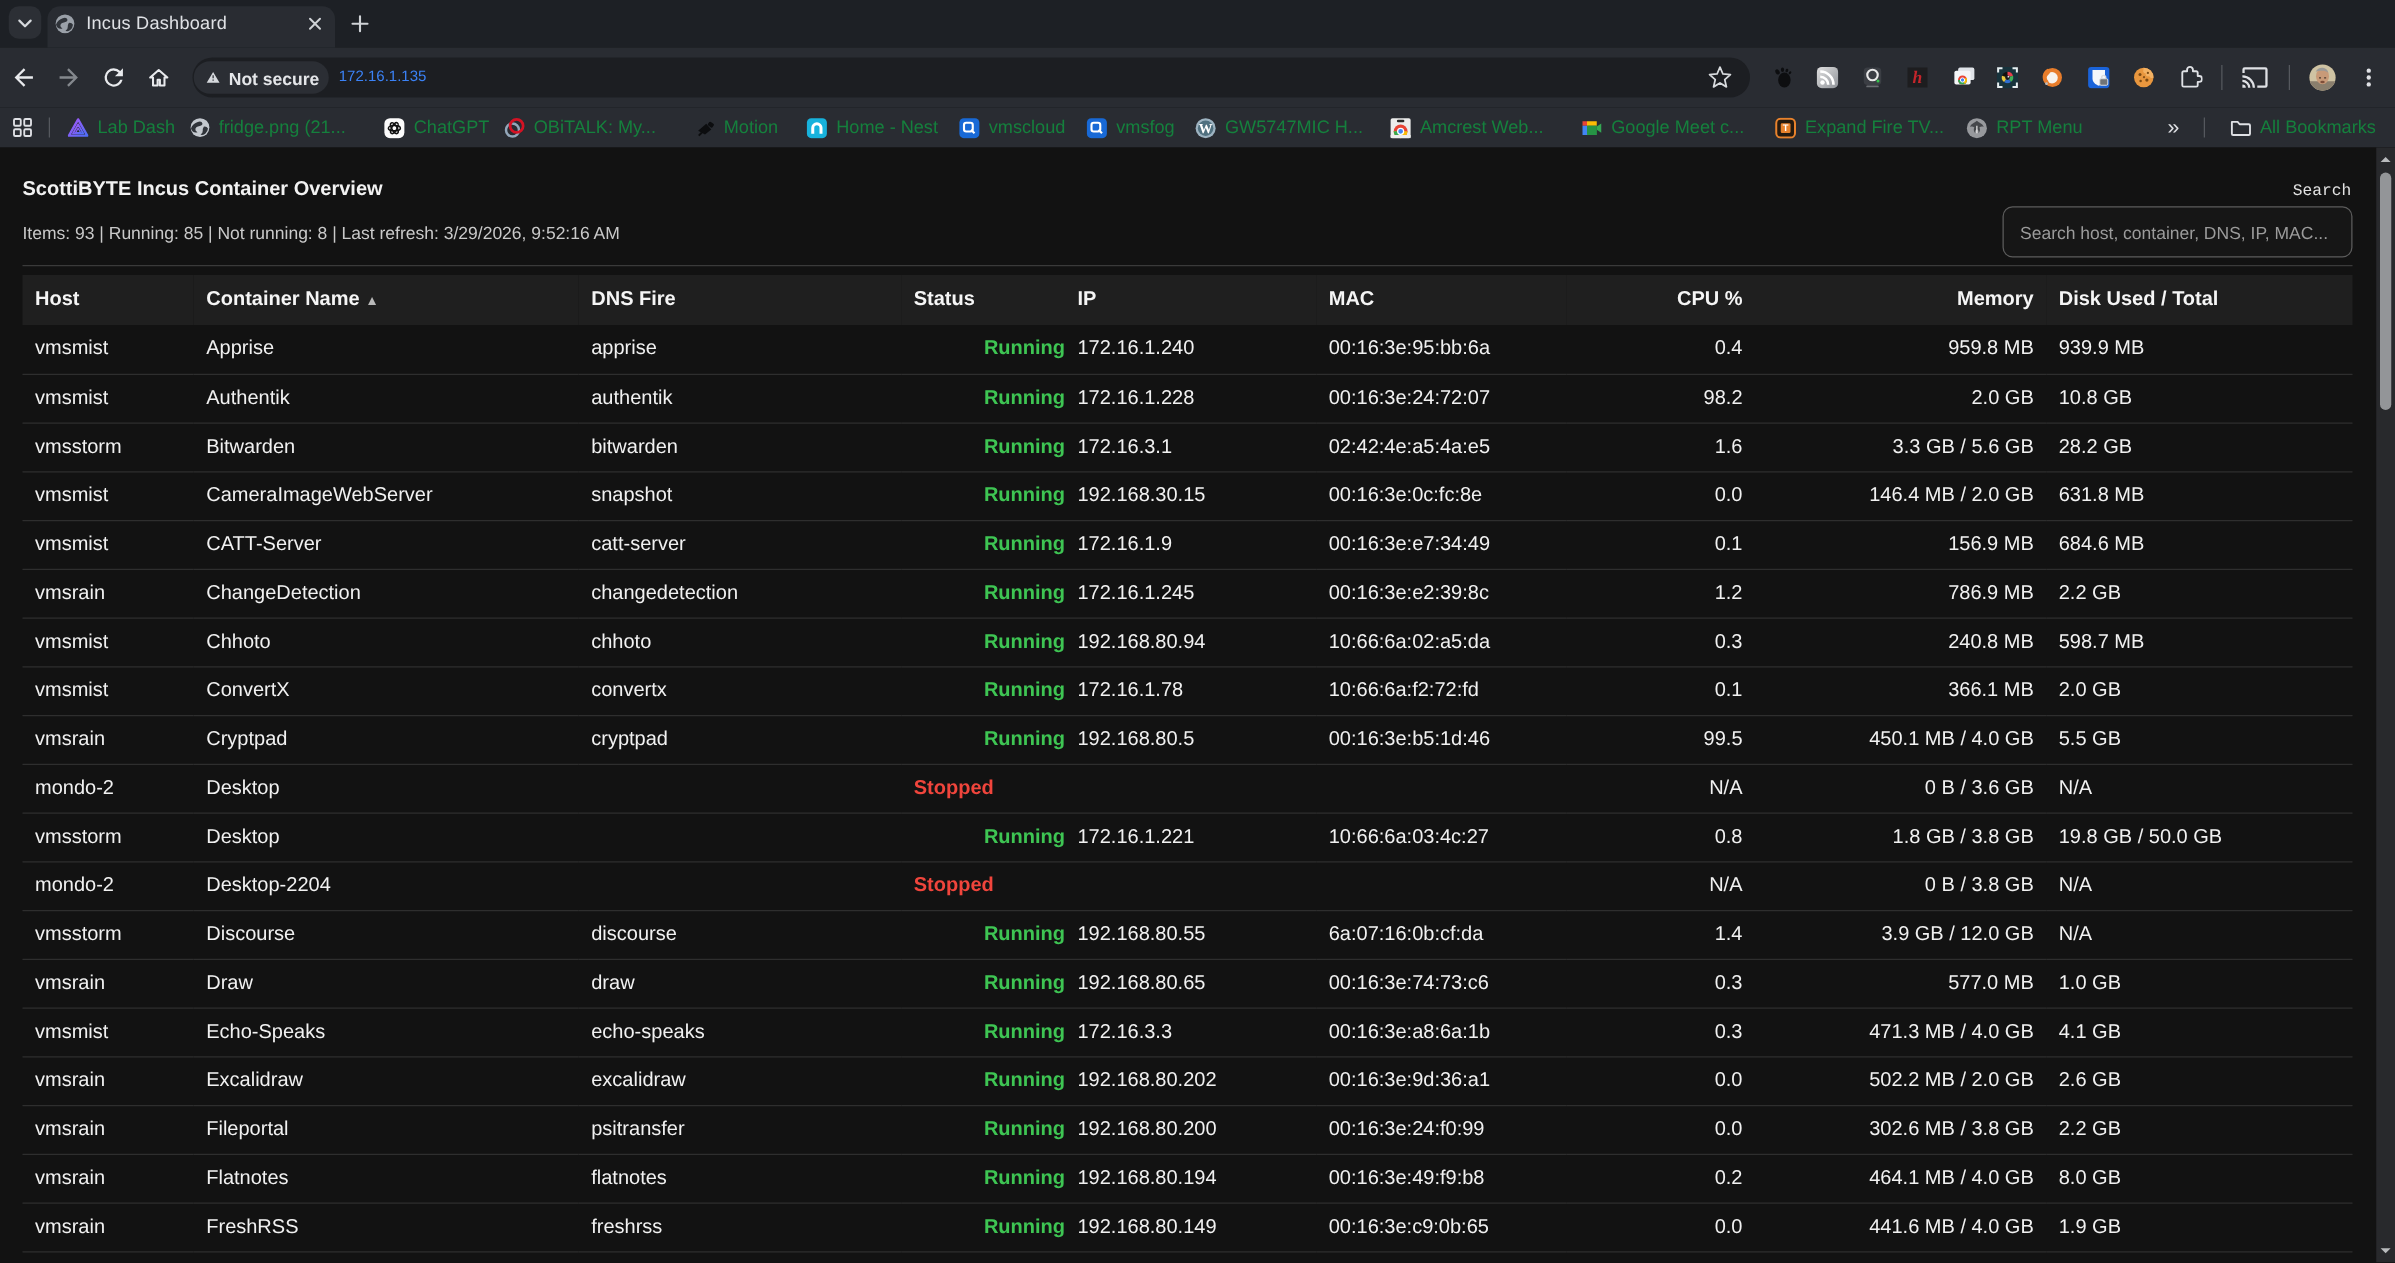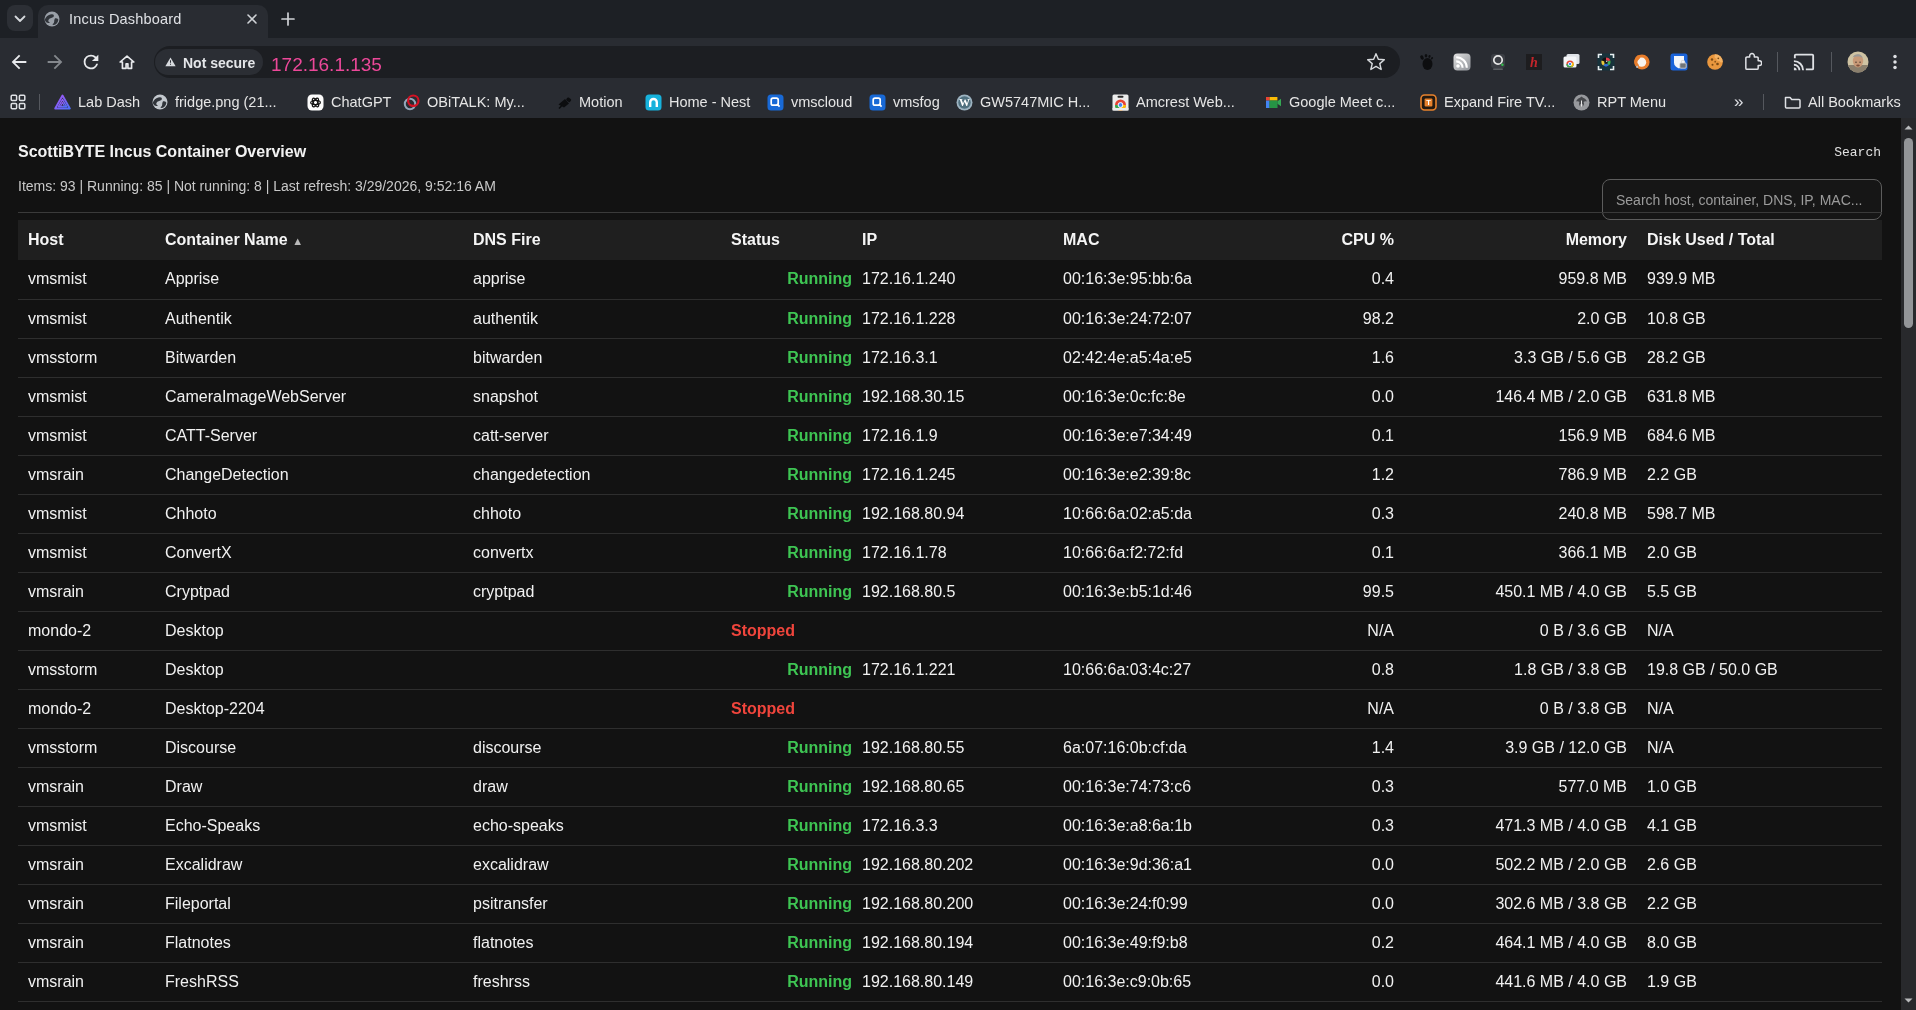--- a/index.html
+++ b/index.html
@@ -12,32 +12,32 @@
 #toolbar  { position:absolute; top:38px; left:0; width:1916px; height:48px; background:#292c32; }
 #bookbar  { position:absolute; top:86px; left:0; width:1916px; height:32px; background:#292c32; }
 
 .tsbtn { position:absolute; top:5px; left:7px; width:26px; height:26px; border-radius:8px; background:#2c2f35; }
 #tab { position:absolute; top:5px; left:38px; width:230px; height:33px; background:#292c32; border-radius:10px 10px 0 0; }
 .tabtitle { position:absolute; left:69px; top:11px; font-size:14.5px; color:#dfe1e5; letter-spacing:.2px; }
 
 #omnibox { position:absolute; top:46px; left:154px; width:1246px; height:32px; border-radius:16px; background:#1c1e22; }
 #chip { position:absolute; top:49px; left:155px; height:26px; width:108px; border-radius:13px; background:#2b2e34; }
 .chiptext { position:absolute; left:183px; top:55px; font-size:14px; font-weight:700; color:#e4e6e9; }
-.url { position:absolute; left:271px; top:54px; font-size:19px; color:#ec4899; }
-
-.bmitem { position:absolute; top:86px; height:32px; display:flex; align-items:center; font-size:14.5px; color:#e5e5e5; white-space:nowrap; }
+.url { position:absolute; left:271px; top:54px; font-size:12px; color:#3b82f6; }
+
+.bmitem { position:absolute; top:86px; height:32px; display:flex; align-items:center; font-size:14.5px; color:#15803d; white-space:nowrap; }
 .bmlabel { margin-left:7px; }
 .vsep { position:absolute; width:1px; background:#55585e; }
 
 
 #page { position:absolute; top:118px; left:0; width:1916px; height:892px; background:#121212; }
 h1 { position:absolute; left:18px; top:25px; font-size:16px; font-weight:700; color:#f2f2f2; }
 .sub { position:absolute; left:18px; top:60px; font-size:14px; color:#c9c9c9; }
 .searchlabel { position:absolute; right:35px; top:27px; font-size:13px; color:#e2e2e2;font-family:Liberation Mono, monospace; }
-#searchbox { position:absolute; left:1602px; top:61px; width:280px; height:41px; border-radius:8px; border:1px solid #5c5c5c; background:#161616; }
+#searchbox { position:absolute; left:1602px; top:47px; width:280px; height:41px; border-radius:8px; border:1px solid #5c5c5c; background:#161616; }
 #searchbox span { position:absolute; left:13px; top:12px; font-size:14px; color:#9b9b9b; white-space:nowrap; }
 #topline { position:absolute; left:18px; top:94px; width:1864px; height:1px; background:#3a3a3a; }
 
 table { position:absolute; left:18px; top:102px; width:1864px; border-collapse:collapse; table-layout:fixed; font-size:16px; color:#f1f1f1; }
 th { background:#1f1f1f; font-weight:700; text-align:left; height:40px; padding:0 0 0 10px; color:#f5f5f5; }
 td { height:39px; padding:0 0 0 10px; border-bottom:1px solid #2e2e2e; }
 th.r, td.r { text-align:right; padding:0 10px 0 0; }
 .run { color:#3ec553; font-weight:700;text-align:right; }
 .stop { color:#f0453c; font-weight:700; }
 .arrow { color:#b9b9b9; font-size:11px; }

